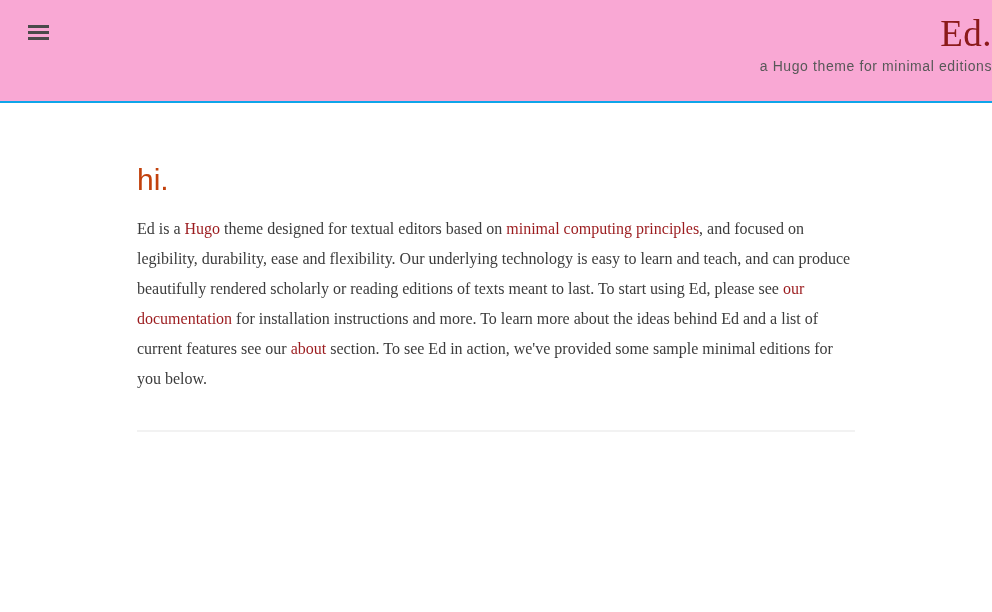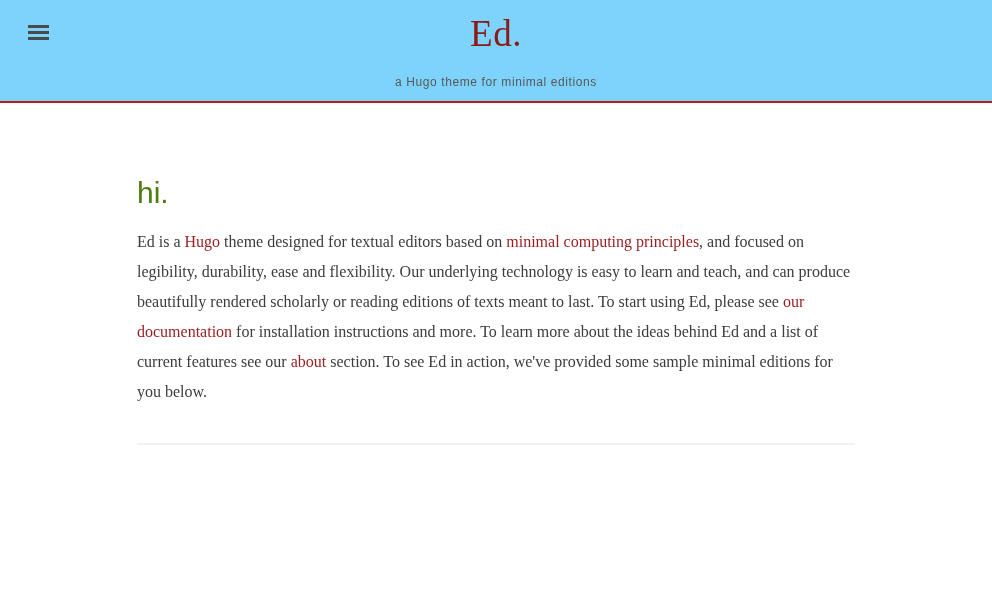--- a/index.html
+++ b/index.html
@@ -9,23 +9,23 @@
     background: #ffffff;
     font-family: "Liberation Sans", sans-serif;
     overflow: hidden;
   }
 
   
   .masthead {
     position: relative;
     width: 100%;
     height: 103px;
-    background: #7dd3fc;
-    border-bottom: 2px solid #b91c1c;
-    text-align: center;
+    background: #f9a8d4;
+    border-bottom: 2px solid #0ea5e9;
+    text-align: right;
   }
   .menu-btn {
     position: absolute;
     left: 28px;
     top: 25px;
     width: 21px;
     height: 15px;
     display: flex;
     flex-direction: column;
     justify-content: space-between;
@@ -41,41 +41,40 @@
   .site-title {
     padding-top: 14px;
     font-family: "Liberation Serif", serif;
     font-weight: 400;
     font-size: 37px;
     line-height: 40px;
     color: #8b1a1a;
     letter-spacing: 0.5px;
   }
   .site-subtitle {
-    margin-top: 17px;
-    font-size: 12px;
+    margin-top: 1px;
+    font-size: 14px;
     line-height: 22px;
     color: #585858;
     letter-spacing: 0.6px;
   }
 
   
   .content {
     width: 718px;
     margin: 0 auto;
     padding-top: 61px;
   }
   .page-heading {
     font-family: "Liberation Sans", sans-serif;
     font-weight: 400;
     font-size: 30px;
     line-height: 32px;
-    color: #4d7c0f;
+    color: #c2410c;
     margin-bottom: 18px;
-    margin-top: 13px;
   }
   .intro {
     font-family: "Liberation Serif", serif;
     font-size: 16px;
     line-height: 30px;
     color: #3c3c3c;
   }
   .intro a {
     color: #9b1b1e;
     text-decoration: none;

